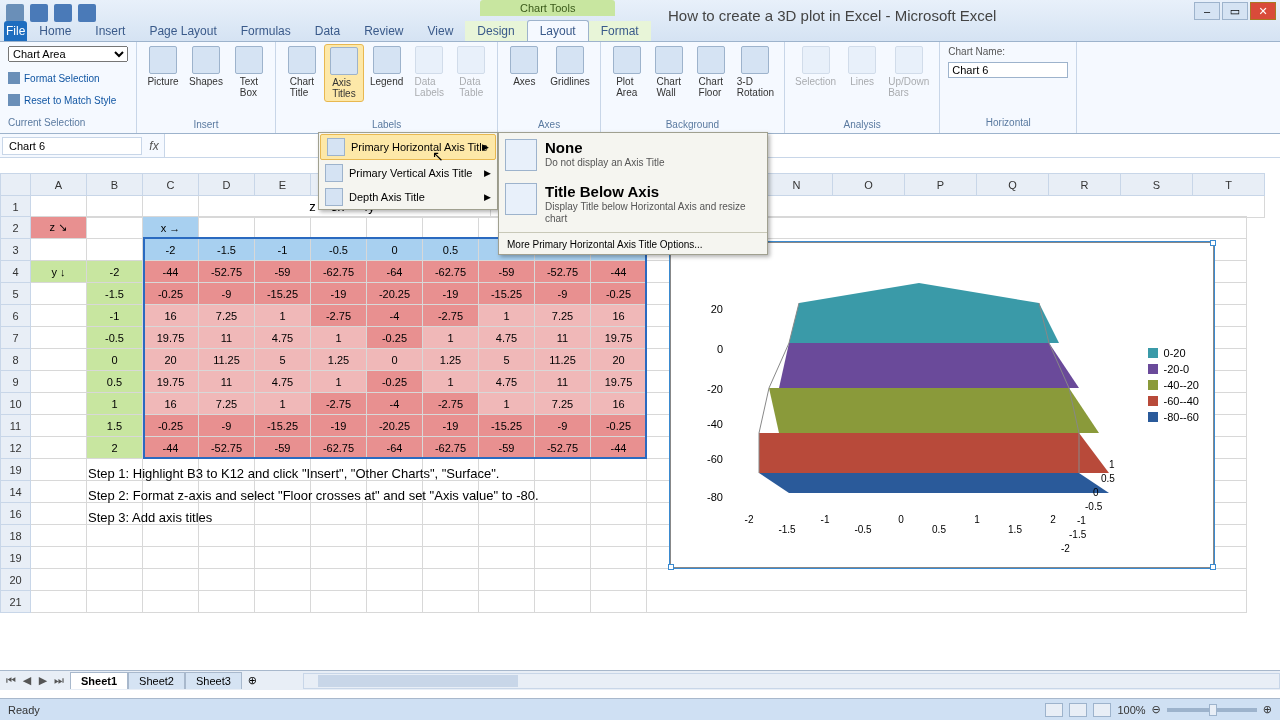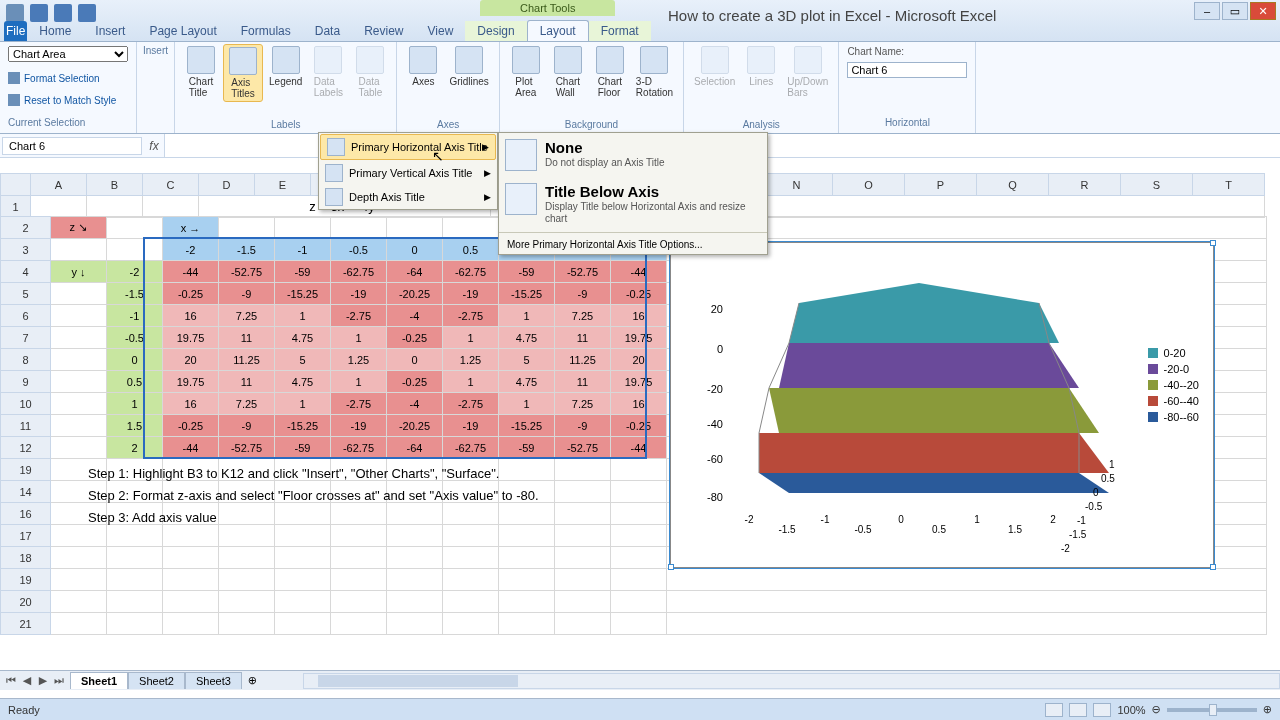--- a/index.html
+++ b/index.html
@@ -137,20 +137,35 @@
         <span class="mini-ico"></span>
         <span>Format Selection</span>
       </div>
     <div class="sel-link">
         <span class="mini-ico"></span>
         <span>Reset to Match Style</span>
       </div>
     <div class="rgroup-label">Current Selection</div>
   </div>
   <div class="rgroup">
+    <div class="rgroup-items">
+      <div class="rbtn">
+          <div class="ico"></div>
+          <span>Picture</span>
+        </div>
+      <div class="rbtn">
+          <div class="ico"></div>
+          <span>Shapes</span>
+        </div>
+      <div class="rbtn">
+          <div class="ico"></div>
+          <span style="white-space:pre">Text
+Box</span>
+        </div>
+    </div>
     <div class="rgroup-label">Insert</div>
   </div>
   <div class="rgroup">
     <div class="rgroup-items">
       <div class="rbtn">
           <div class="ico"></div>
           <span style="white-space:pre">Chart
 Title</span>
         </div>
       <div class="rbtn active">
@@ -423,21 +438,21 @@
           <td class="pink c" style="width:56px">4.75</td>
           <td class="pink c" style="width:56px">1</td>
           <td class="red c" style="width:56px">-0.25</td>
           <td class="pink c" style="width:56px">1</td>
           <td class="pink c" style="width:56px">4.75</td>
           <td class="pink c" style="width:56px">11</td>
           <td class="pink c" style="width:56px">19.75</td>
           <td class="" style="width:600px"></td>
         </tr>
         <tr>
-          <th class="row" style="width:50px">10</th>
+          <th class="row" style="width:30px">10</th>
           <td class="" style="width:56px"></td>
           <td class="green c" style="width:56px">1</td>
           <td class="pink c" style="width:56px">16</td>
           <td class="pink c" style="width:56px">7.25</td>
           <td class="pink c" style="width:56px">1</td>
           <td class="red c" style="width:56px">-2.75</td>
           <td class="red c" style="width:56px">-4</td>
           <td class="red c" style="width:56px">-2.75</td>
           <td class="pink c" style="width:56px">1</td>
           <td class="pink c" style="width:56px">7.25</td>
@@ -513,35 +528,20 @@
           <td class="" style="width:56px"></td>
           <td class="" style="width:56px"></td>
           <td class="" style="width:56px"></td>
           <td class="" style="width:56px"></td>
           <td class="" style="width:56px"></td>
           <td class="" style="width:56px"></td>
           <td class="" style="width:56px"></td>
           <td class="" style="width:600px"></td>
         </tr>
         <tr>
-          <th class="row" style="width:30px">17</th>
-          <td class="" style="width:56px"></td>
-          <td class="" style="width:56px"></td>
-          <td class="" style="width:56px"></td>
-          <td class="" style="width:56px"></td>
-          <td class="" style="width:56px"></td>
-          <td class="" style="width:56px"></td>
-          <td class="" style="width:56px"></td>
-          <td class="" style="width:56px"></td>
-          <td class="" style="width:56px"></td>
-          <td class="" style="width:56px"></td>
-          <td class="" style="width:56px"></td>
-          <td class="" style="width:600px"></td>
-        </tr>
-        <tr>
           <th class="row" style="width:30px">18</th>
           <td class="" style="width:56px"></td>
           <td class="" style="width:56px"></td>
           <td class="" style="width:56px"></td>
           <td class="" style="width:56px"></td>
           <td class="" style="width:56px"></td>
           <td class="" style="width:56px"></td>
           <td class="" style="width:56px"></td>
           <td class="" style="width:56px"></td>
           <td class="" style="width:56px"></td>
@@ -593,21 +593,21 @@
           <td class="" style="width:56px"></td>
           <td class="" style="width:56px"></td>
           <td class="" style="width:600px"></td>
         </tr>
       </tbody>
 </table>
 
 <div style="position:absolute;top:290px;left:88px;font-size:13px;line-height:22px">
   <div>Step 1: Highlight B3 to K12 and click "Insert", "Other Charts", "Surface".</div>
   <div>Step 2: Format z-axis and select "Floor crosses at" and set "Axis value" to -80.</div>
-  <div>Step 3: Add axis value</div>
+  <div>Step 3: Add axis titles</div>
 </div>
 
 <div class="marquee" style="top:64px;left:143px;width:504px;height:222px"></div>
 </div>
 
 <div class="chart-box">
   <div class="handle" style="top:-3px;left:-3px"></div>
     <div class="handle" style="top:-3px;right:-3px"></div>
   <div class="handle" style="bottom:-3px;left:-3px"></div>
     <div class="handle" style="bottom:-3px;right:-3px"></div>

